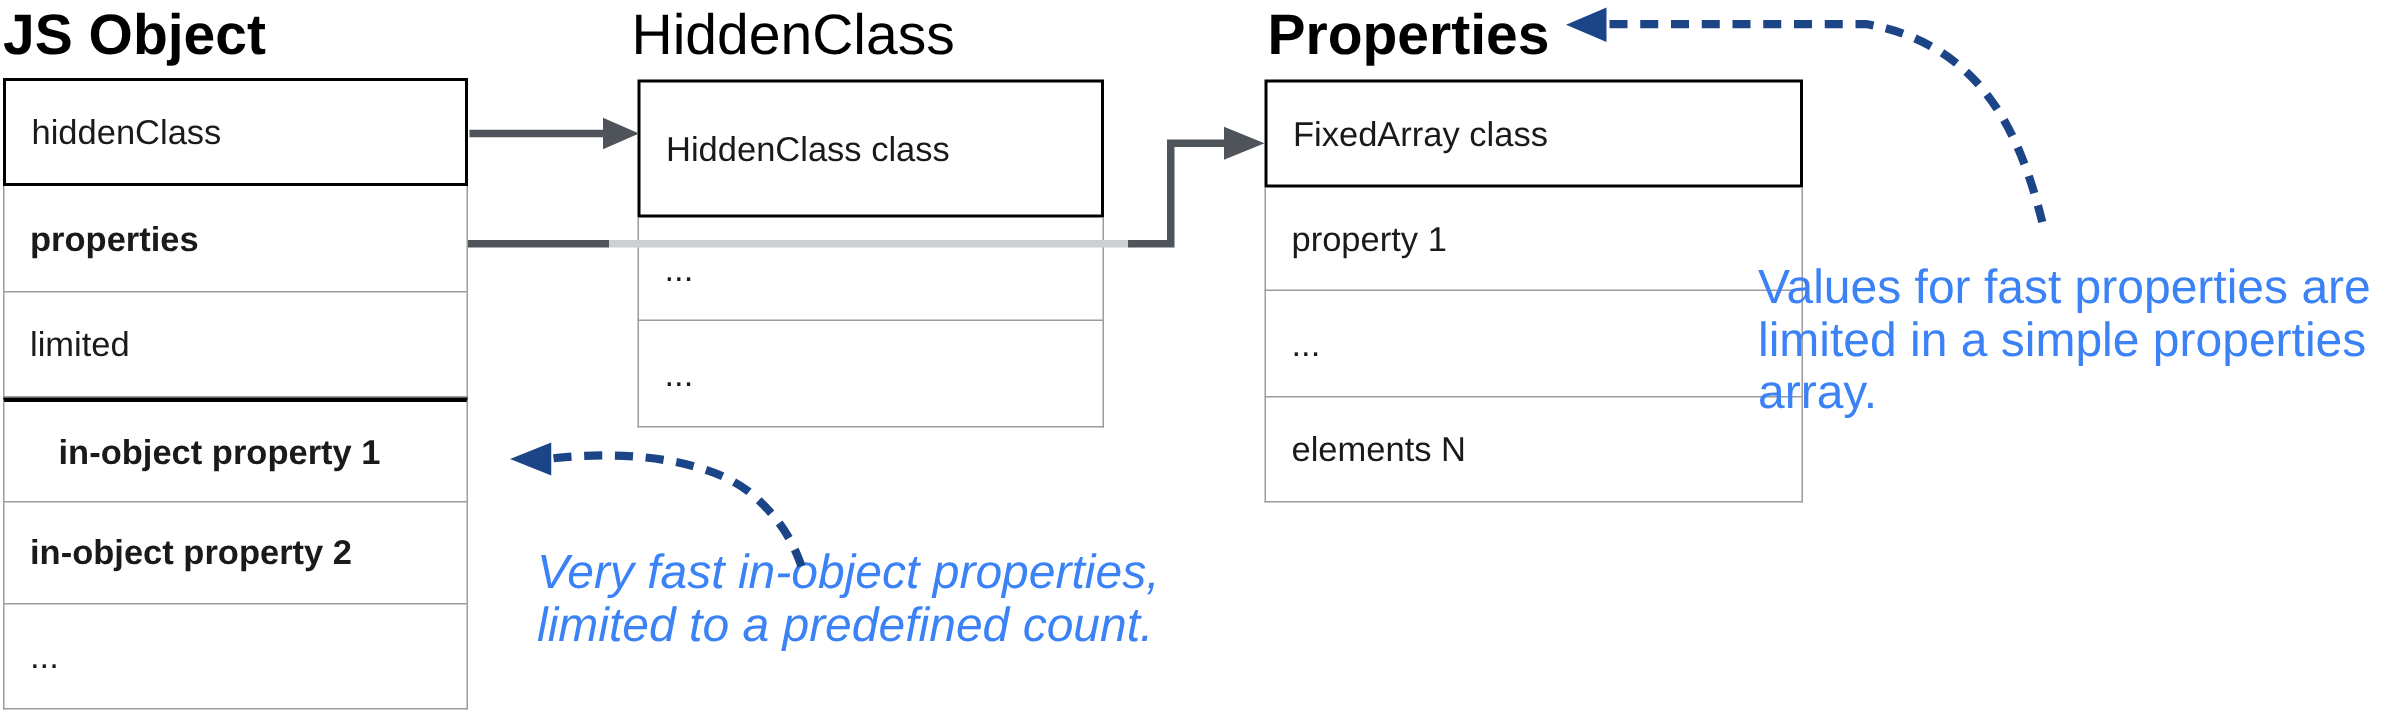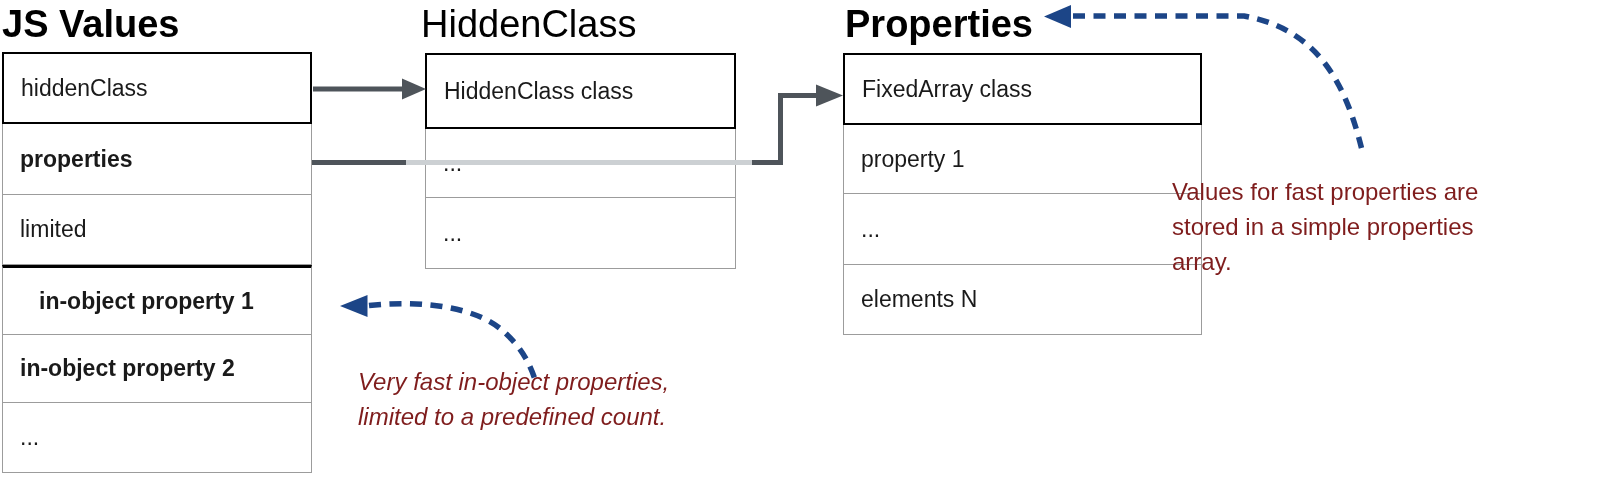--- a/index.html
+++ b/index.html
@@ -31,65 +31,65 @@
     padding-left: 17px;
     font-size: 23px;
     background: transparent;
     white-space: nowrap;
   }
   .row.first { border: 2px solid #000000; }
   .row.sep { border-top: 3px solid #000000; padding-left: 36px; }
   .row.bold { font-weight: 700; }
   .annotation {
     position: absolute;
-    font-size: 24px;
+    font-size: 32px;
     line-height: 35px;
-    color: #7f1d1d;
+    color: #3b82f6;
     white-space: nowrap;
   }
   .arrows { position: absolute; left: 0; top: 0; pointer-events: none; }
 </style>
 </head>
 <body>
 
 <div class="canvas">
 
-  <div class="title bold" style="left:2px;">JS Values</div>
+  <div class="title bold" style="left:2px;">JS Object</div>
   <div class="title" style="left:421px;">HiddenClass</div>
   <div class="title bold" style="left:845px;">Properties</div>
 
   <div class="tbl" style="left:2px; top:52px; width:310px;">
     <div class="row first" style="height:72px;">hiddenClass</div>
     <div class="row bold" style="height:71px;">properties</div>
     <div class="row" style="height:70px;">limited</div>
     <div class="row bold sep" style="height:70px;">in-object property 1</div>
     <div class="row bold" style="height:68px;">in-object property 2</div>
     <div class="row" style="height:70px;">...</div>
   </div>
 
   <div class="tbl" style="left:425px; top:53px; width:311px;">
-    <div class="row first" style="height:76px;">HiddenClass class</div>
+    <div class="row first" style="height:92px;">HiddenClass class</div>
     <div class="row" style="height:69px;">...</div>
     <div class="row" style="height:71px;">...</div>
   </div>
 
   <div class="tbl" style="left:843px; top:53px; width:359px;">
     <div class="row first" style="height:72px;">FixedArray class</div>
     <div class="row" style="height:69px;">property 1</div>
     <div class="row" style="height:71px;">...</div>
     <div class="row" style="height:70px;">elements N</div>
   </div>
 
   <div class="annotation" style="left:358px; top:364px;font-style:italic;">
     <div>Very fast in-object properties,</div>
     <div>limited to a predefined count.</div>
   </div>
   <div class="annotation" style="left:1172px; top:174px;">
     <div>Values for fast properties are</div>
-    <div>stored in a simple properties</div>
+    <div>limited in a simple properties</div>
     <div>array.</div>
   </div>
 
   <svg class="arrows" width="1600" height="479" viewBox="0 0 1600 479">
 
     <g>
       <line x1="313" y1="89" x2="404" y2="89" stroke="#4e545a" stroke-width="5"></line>
       <polygon points="426,89 402,78.5 402,99.5" fill="#4e545a"></polygon>
     </g>
 

